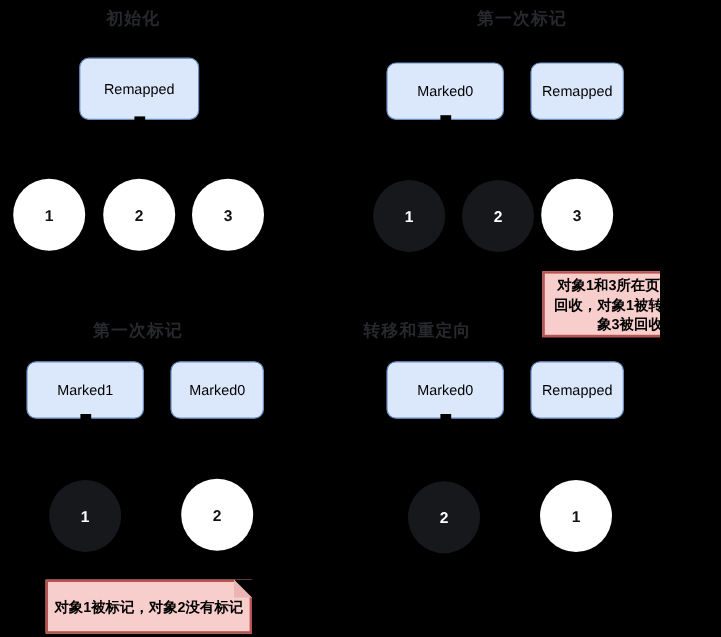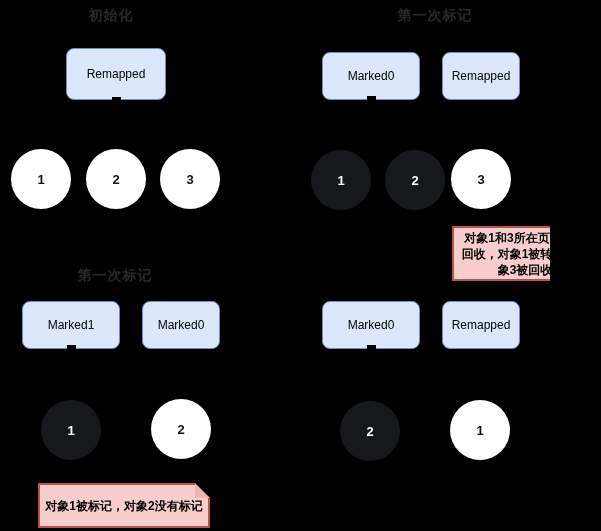--- a/index.html
+++ b/index.html
@@ -49,20 +49,21 @@
   }
 </style>
 </head>
 <body>
 
 <div class="canvas">
 
   <div class="qtitle" style="left:111px;top:7px">初始化</div>
   <div class="qtitle" style="left:435px;top:7px">第一次标记</div>
   <div class="qtitle" style="left:115px;top:267px">第一次标记</div>
+  <div class="qtitle" style="left:348px;top:267px">转移和重定向</div>
 
   <div class="node" style="left:66px;top:48px;width:100px;height:52px">Remapped</div>
   <div class="stub" style="left:112px;top:97px"></div>
   <div class="circle" style="left:11px;top:149px" data-variant="white">1</div>
   <div class="circle" style="left:86px;top:149px" data-variant="white">2</div>
   <div class="circle" style="left:160px;top:149px" data-variant="white">3</div>
 
   <div class="node" style="left:322px;top:52px;width:98px;height:48px">Marked0</div>
   <div class="node" style="left:442px;top:52px;width:78px;height:48px">Remapped</div>
   <div class="stub" style="left:367px;top:96px"></div>

